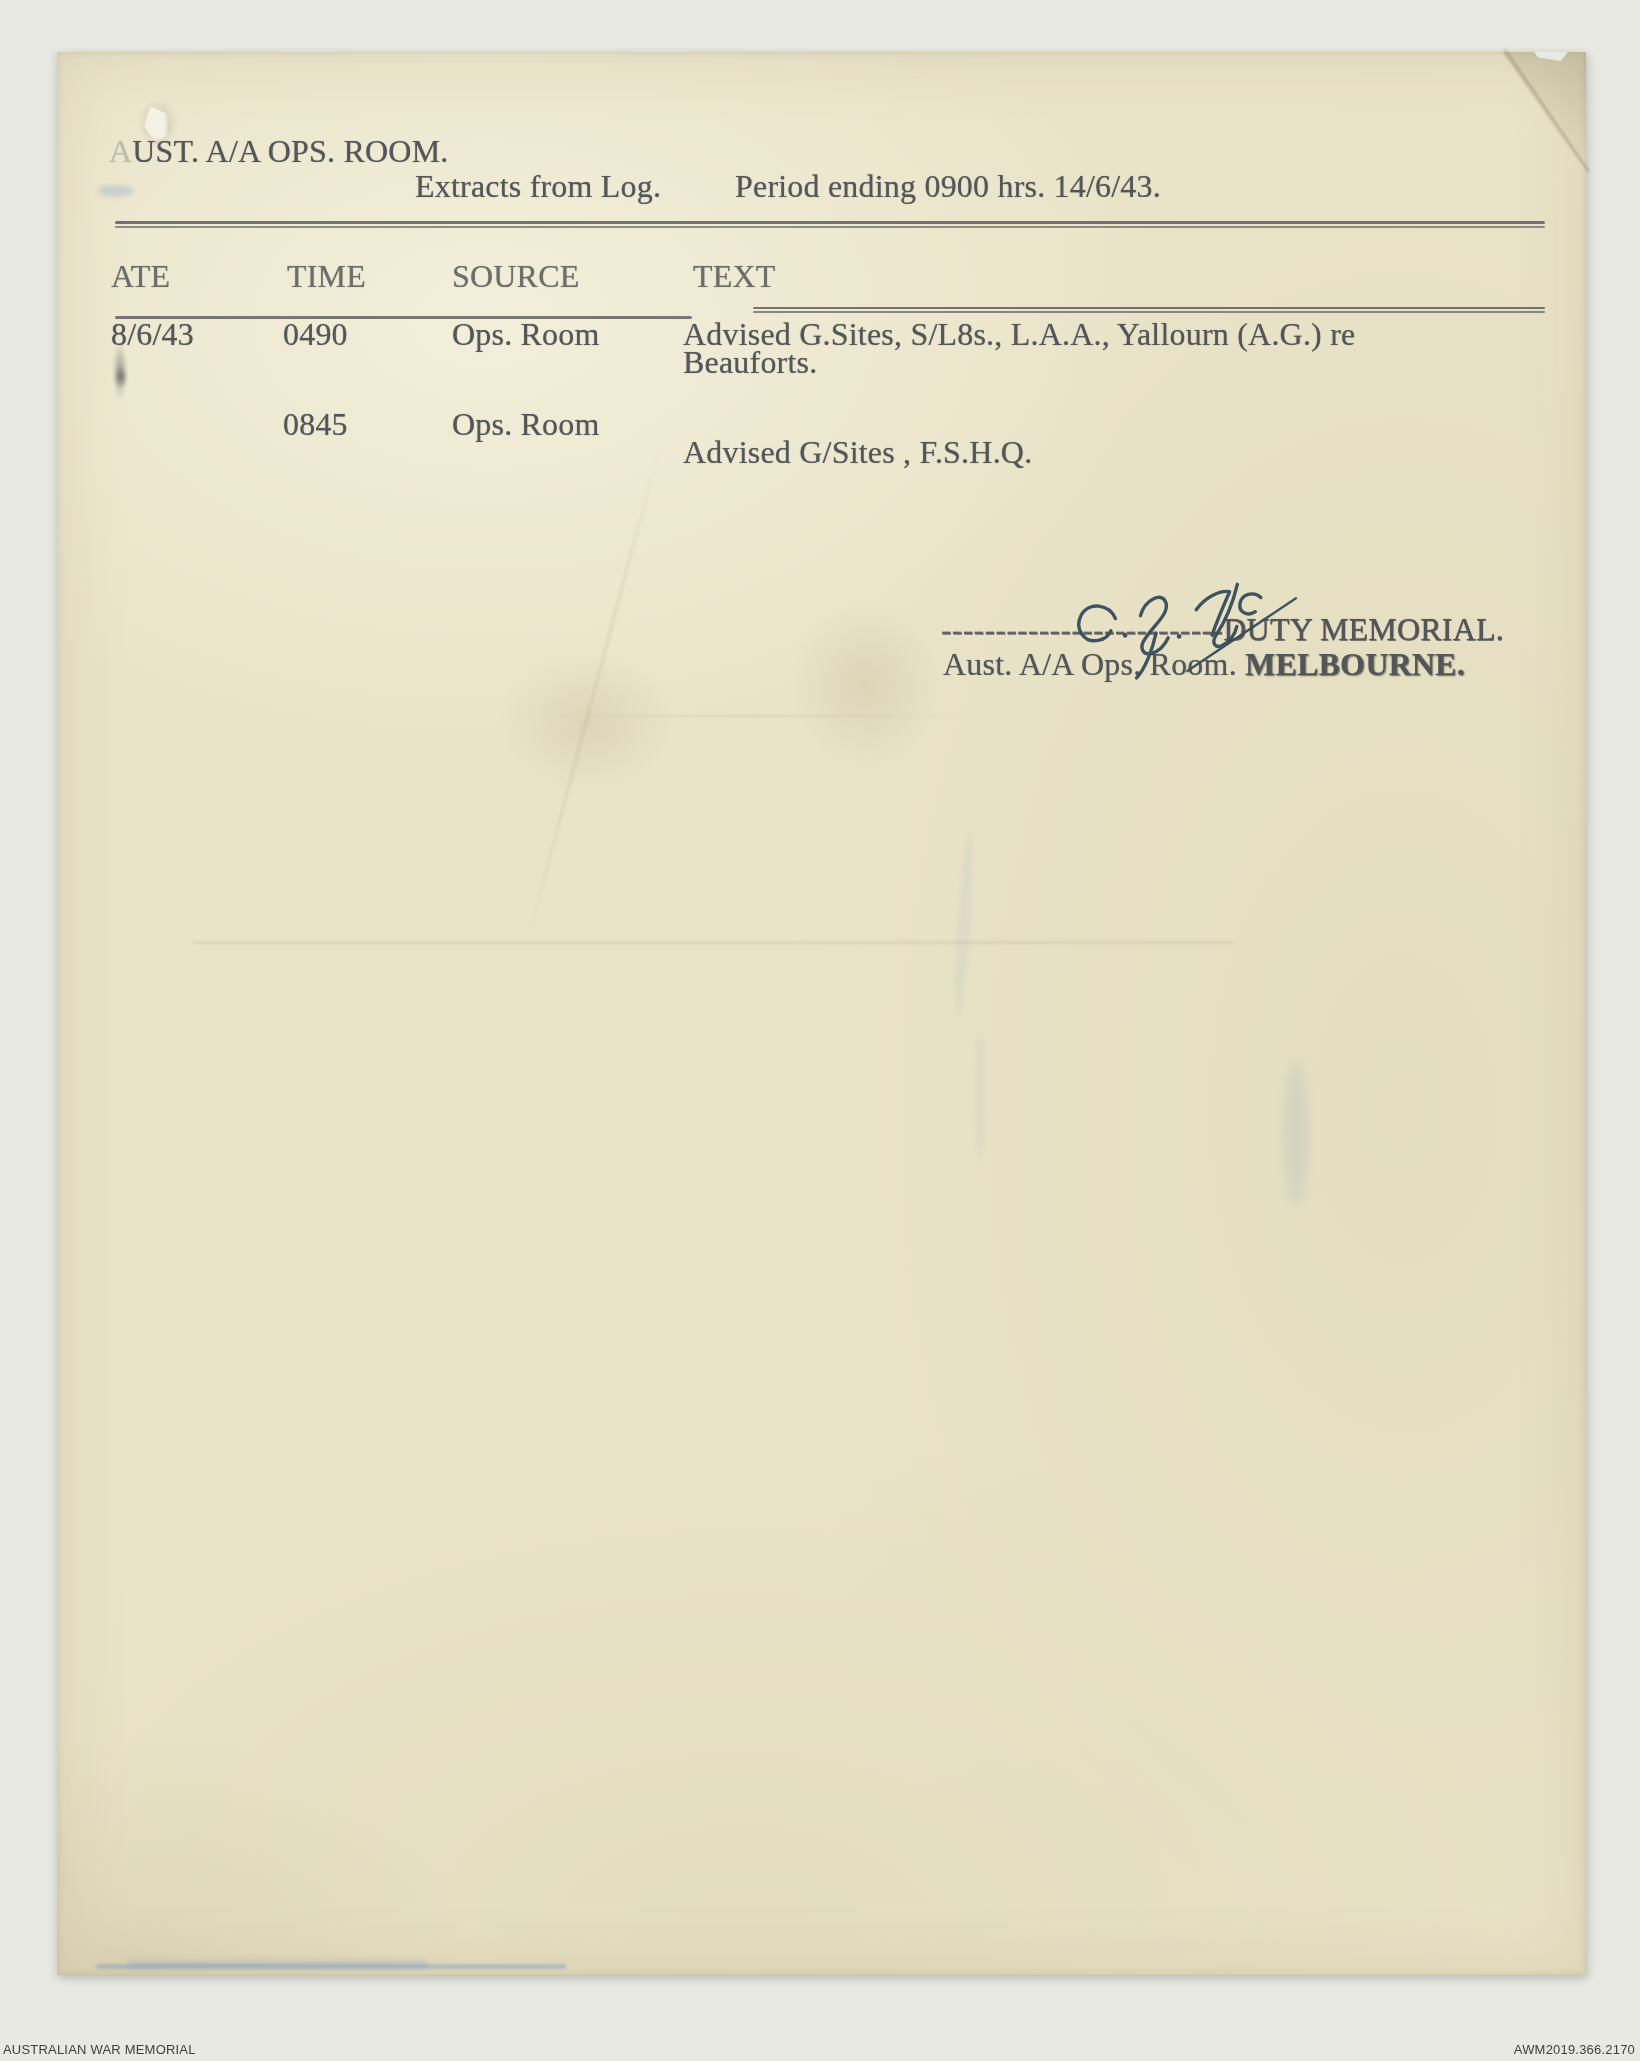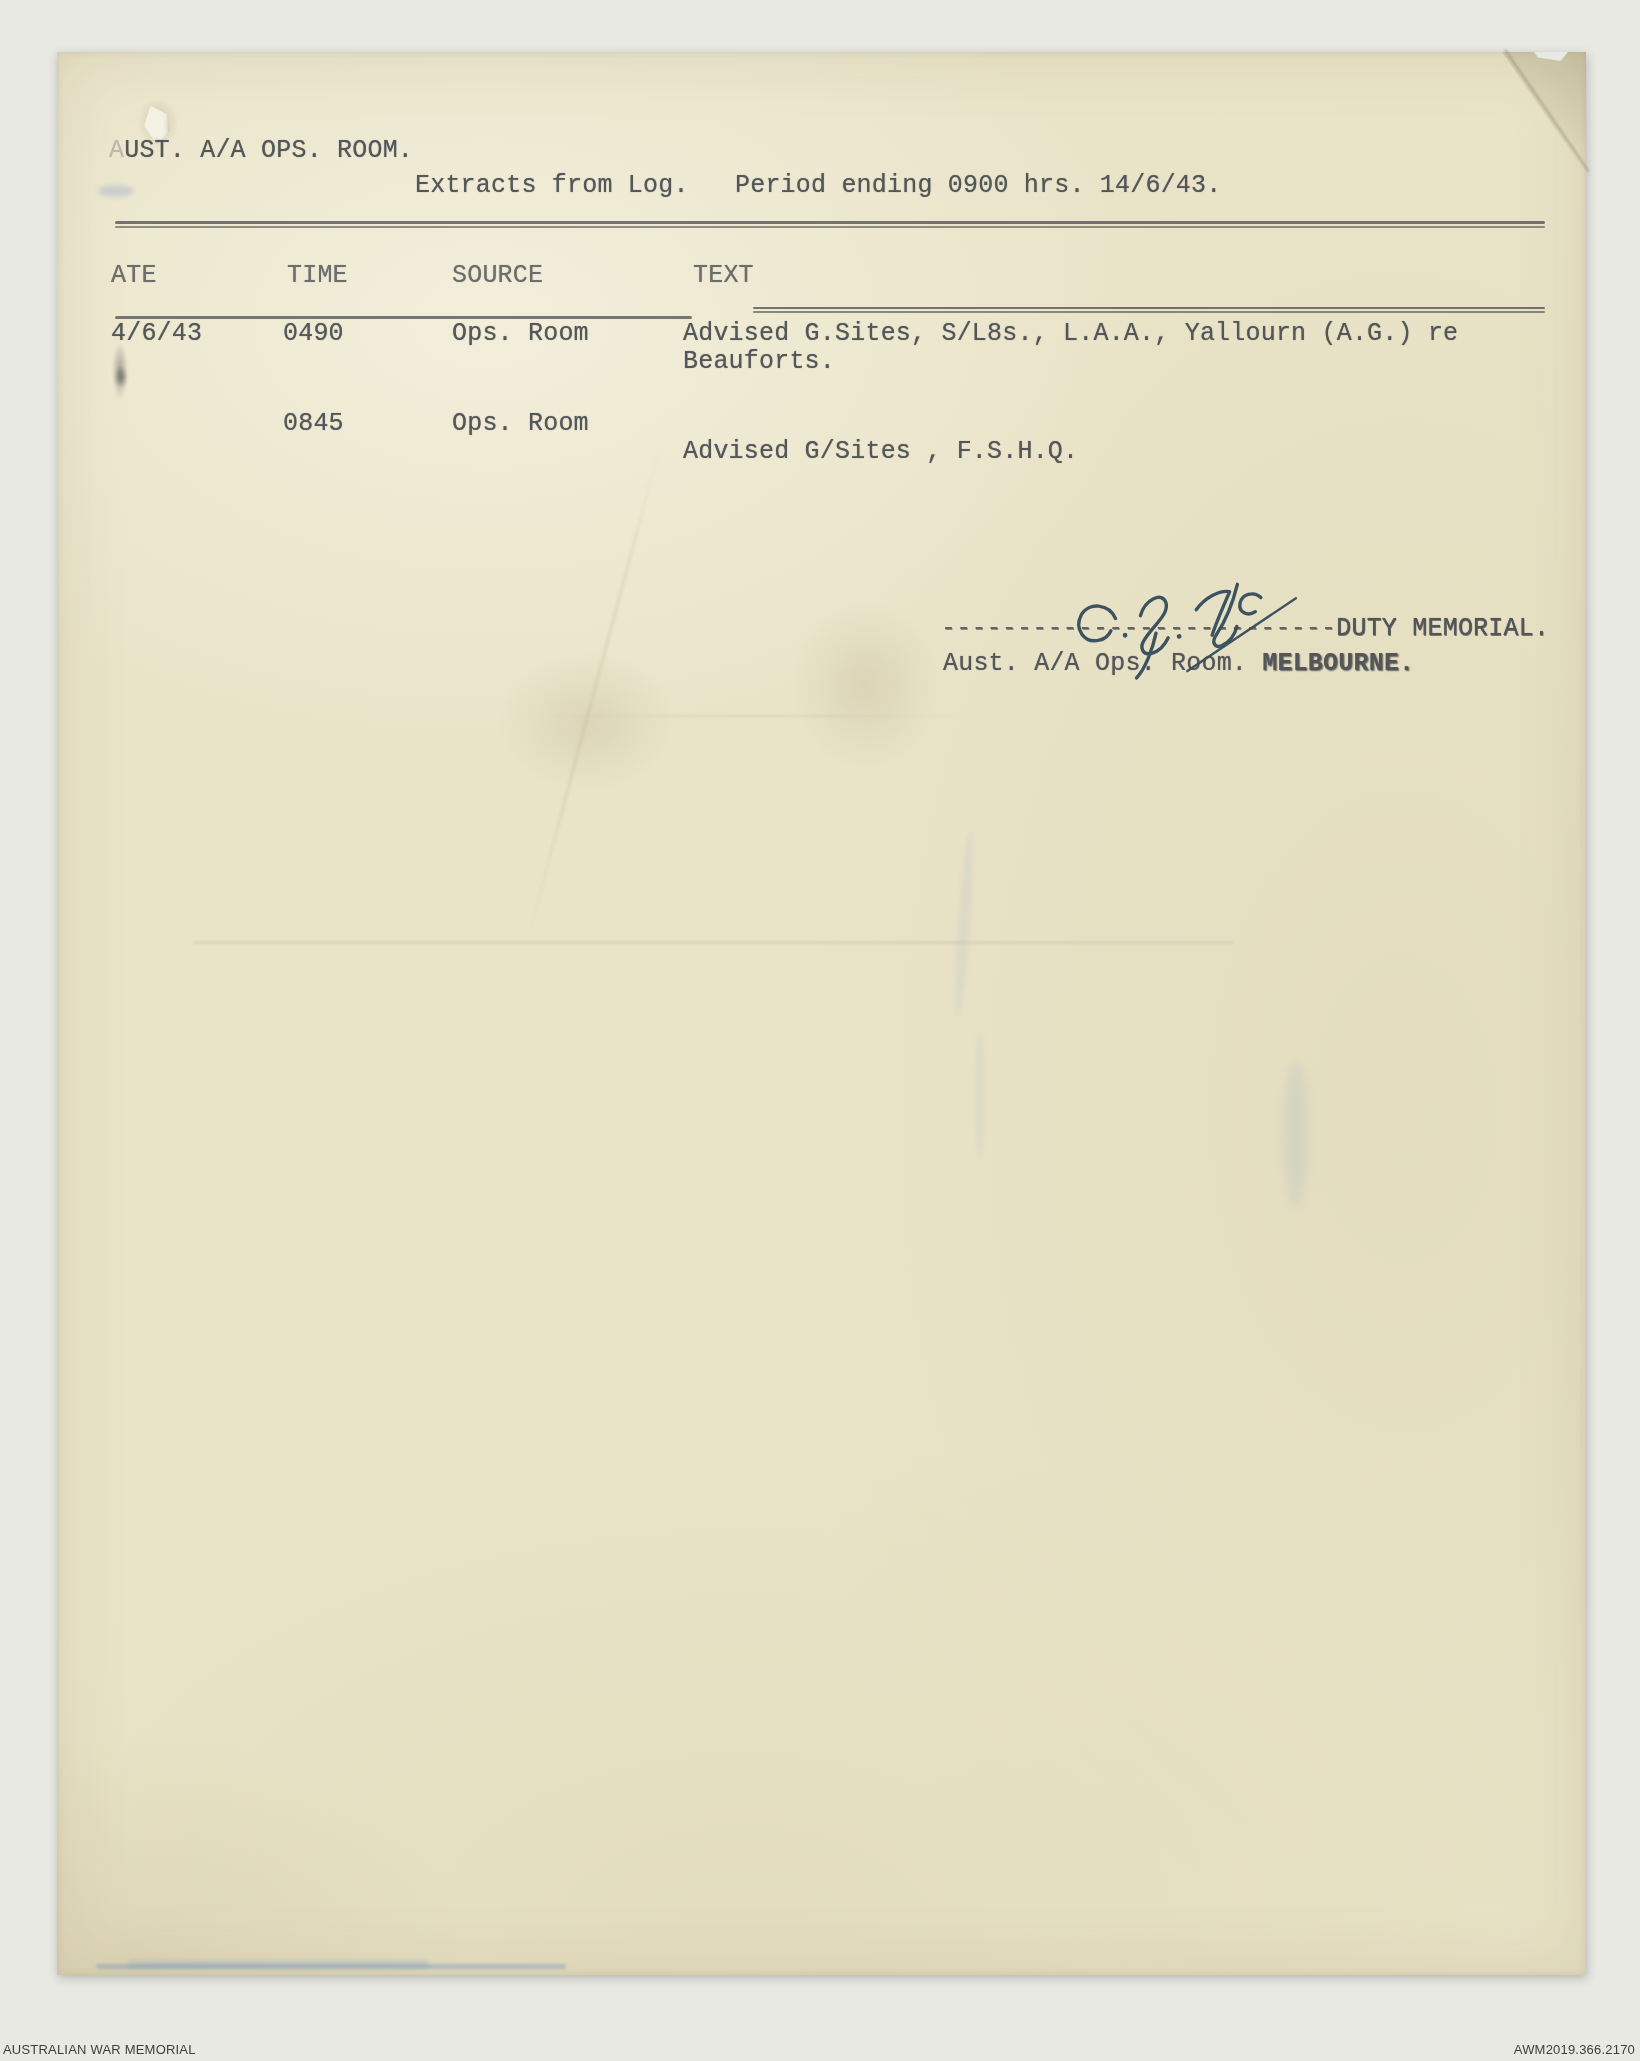--- a/index.html
+++ b/index.html
@@ -19,22 +19,22 @@
       radial-gradient(1200px 700px at 45% 98%, rgba(203,193,152,0.20), rgba(203,193,152,0) 72%),
       radial-gradient(500px 320px at 4% 99%, rgba(190,180,140,0.25), rgba(190,180,140,0) 70%);
     box-shadow:
       inset 0 0 70px rgba(140,125,85,0.16),
       inset 0 0 7px rgba(140,125,85,0.20),
       1px 3px 9px rgba(70,70,62,0.30);
   }
   
   .tw{
     position:absolute;white-space:pre;
-    font-family:Liberation Mono, monospace;
-    font-size:25px;line-height:26px;letter-spacing:0.2px;
+    font-family:Liberation Serif, serif;
+    font-size:32px;line-height:26px;letter-spacing:0.2px;
     color:#474b4f;opacity:0.92;
     text-shadow:0 0 1px rgba(70,74,80,0.75);
   }
   .tw.faded{opacity:0.78;}
   .clipped-char{opacity:0.30;}
   .role-strong{opacity:1;text-shadow:0.5px 0.5px 0 rgba(60,64,70,0.7),0 0 1px rgba(60,64,70,0.8);}
   .city-strong{font-weight:bold;text-shadow:1px 0.5px 1.5px rgba(55,58,64,0.8);}
   .dashes{opacity:0.9;text-shadow:0.6px 0.6px 0 rgba(60,64,70,0.65);}
   
   .rule{position:absolute;background:#54565a;border-radius:2px;filter:blur(0.4px);}
@@ -121,21 +121,21 @@
 
     <div class="tw faded" style="left:54px;top:211px;">ATE</div>
     <div class="tw faded" style="left:220px;top:211px;margin-left:10px;">TIME</div>
     <div class="tw faded" style="left:395px;top:211px;">SOURCE</div>
     <div class="tw faded" style="left:636px;top:211px;">TEXT</div>
 
     <div class="rule" style="left:58px;top:264px;width:577px;height:3px;opacity:0.78;"></div>
     <div class="rule" style="left:696px;top:255px;width:792px;height:2.2px;opacity:0.80;"></div>
     <div class="rule" style="left:696px;top:259px;width:792px;height:2.2px;opacity:0.66;"></div>
 
-    <div class="tw" style="left:54px;top:269px;">4/6/43</div>
+    <div class="tw" style="left:54px;top:269px;">8/6/43</div>
     <div class="tw" style="left:226px;top:269px;">0490</div>
     <div class="tw" style="left:395px;top:269px;">Ops. Room</div>
     <div class="tw" style="left:626px;top:269px;">Advised G.Sites, S/L8s., L.A.A., Yallourn (A.G.) re</div>
     <div class="tw" style="left:626px;top:297px;">Beauforts.</div>
 
     <div class="tw" style="left:226px;top:359px;">0845</div>
     <div class="tw" style="left:395px;top:359px;">Ops. Room</div>
     <div class="tw" style="left:626px;top:387px;">Advised G/Sites , F.S.H.Q.</div>
 
     <svg class="sig" style="left:983px;top:520px;" width="300" height="120" viewBox="0 0 300 120" aria-label="C.L.H">

